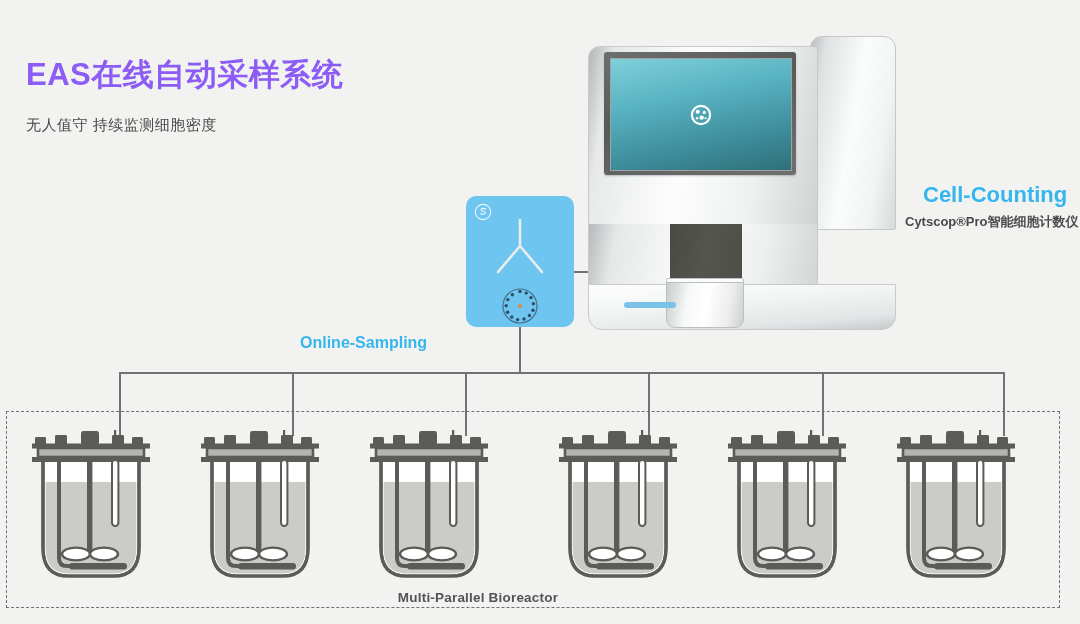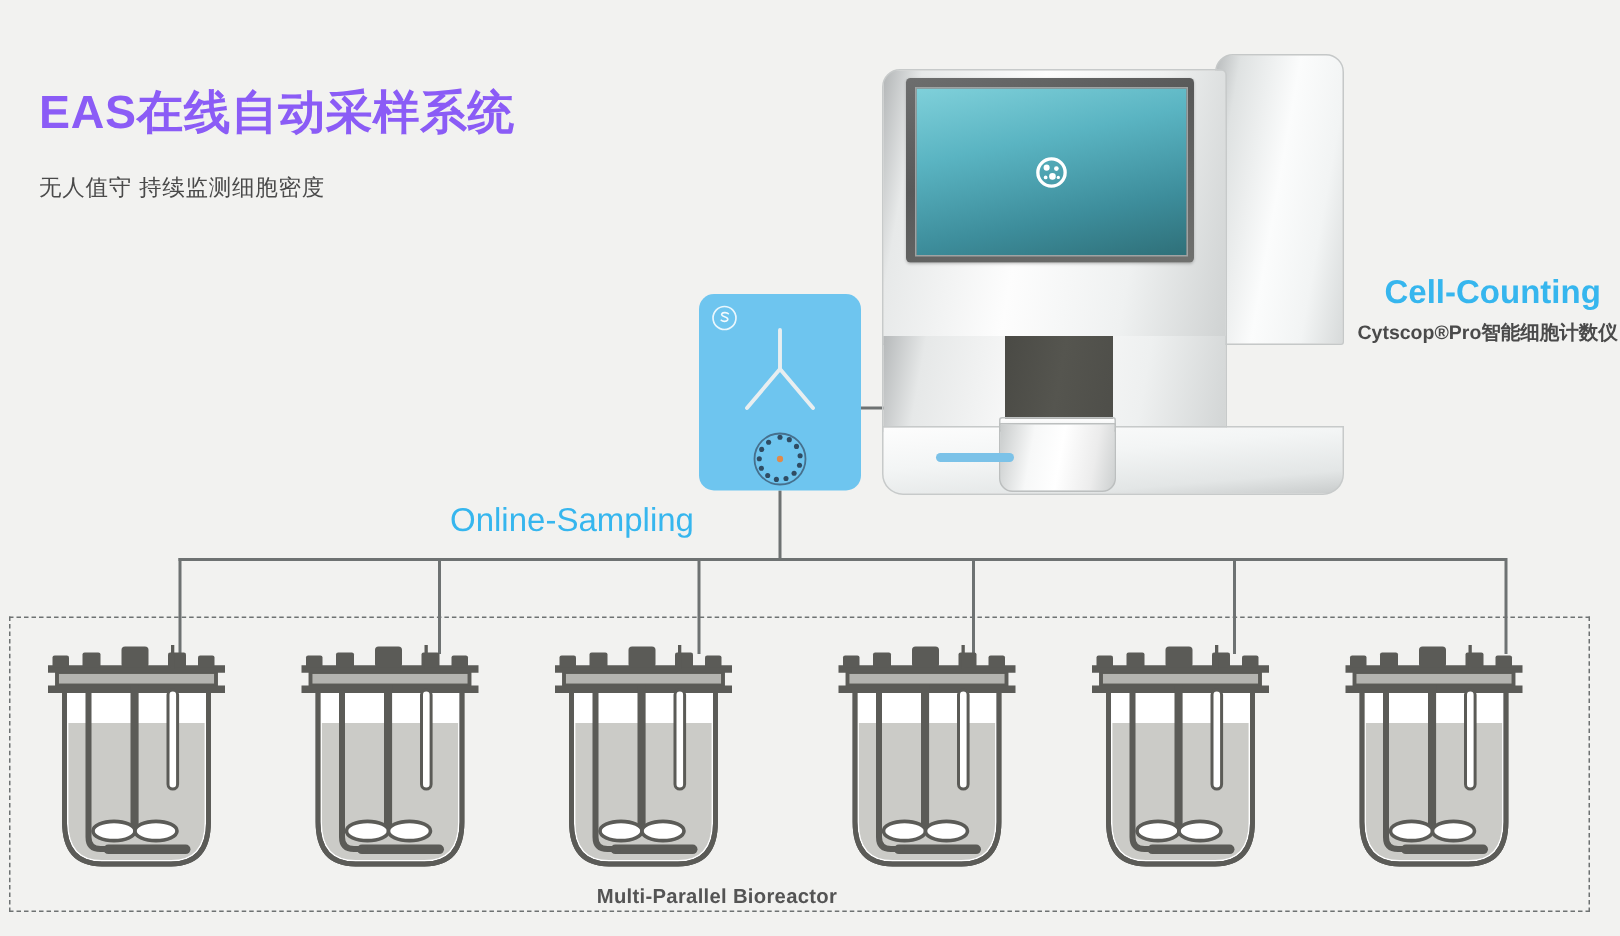--- a/index.html
+++ b/index.html
@@ -28,21 +28,21 @@
   .cc-label{
     position:absolute;left:902px;top:182px;
     font-size:22px;font-weight:bold;color:#36b6ee;white-space:nowrap;margin-left:21px;
   }
   .cc-sub{
     position:absolute;left:905px;top:213px;
     font-size:13px;font-weight:bold;color:#4a4a4a;white-space:nowrap;
   }
   .os-label{
     position:absolute;left:300px;top:334px;
-    font-size:22px;font-weight:normal;color:#36b6ee;white-space:nowrap;
+    font-size:16px;font-weight:bold;color:#36b6ee;white-space:nowrap;
   }
   .mpb-label{
     position:absolute;left:0;top:590px;width:956px;text-align:center;
     font-size:13.5px;font-weight:bold;color:#545454;letter-spacing:.2px;
   }
 
   
   .cc-device{position:absolute;left:588px;top:36px;width:306px;height:292px;}
   .cc-right-col{
     position:absolute;left:222px;top:0;width:84px;height:192px;

